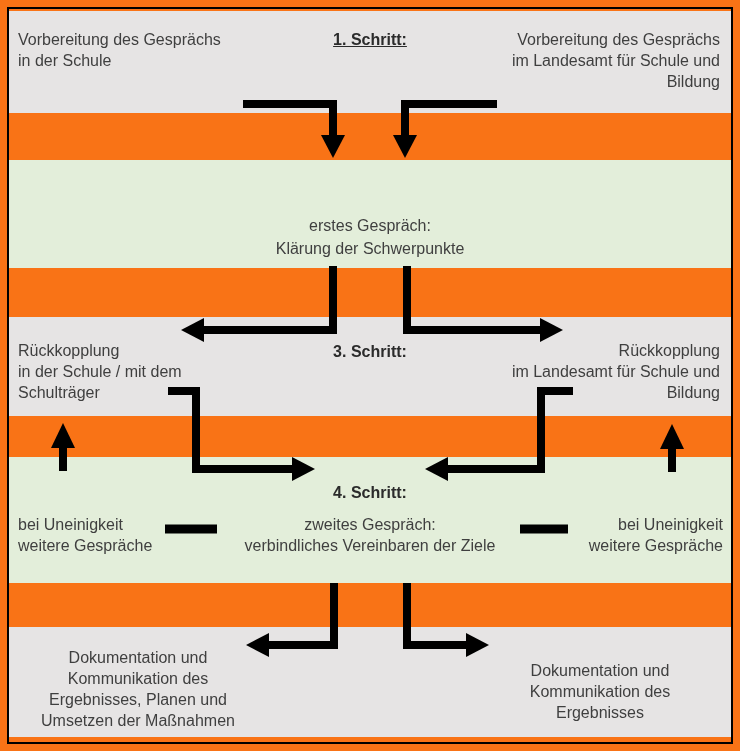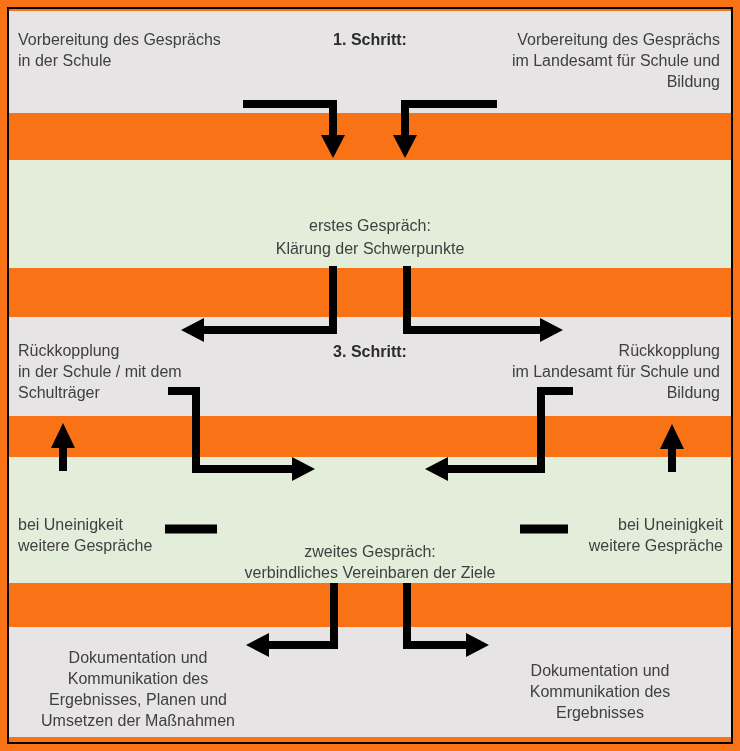--- a/index.html
+++ b/index.html
@@ -100,37 +100,38 @@
       <polygon class="hd" points="269,633 269,657 246,645"></polygon>
     </g>
     <g>
       <path class="ln" d="M407 583 V645 H466"></path>
       <polygon class="hd" points="466,633 466,657 489,645"></polygon>
     </g>
   </svg>
 
   <div class="t" style="left:18px;top:29px;">Vorbereitung des Gesprächs
 in der Schule</div>
-  <div class="t ctr bold" style="top:29px;">1. Schritt:</div>
+  <div class="t ctr bold" style="top:29px;text-decoration:underline;">1. Schritt:</div>
   <div class="t right-al" style="right:20px;top:29px;">Vorbereitung des Gesprächs
 im Landesamt für Schule und
 Bildung</div>
 
   <div class="t ctr" style="top:214px;line-height:23px;">erstes Gespräch:
 Klärung der Schwerpunkte</div>
 
   <div class="t" style="left:18px;top:340px;">Rückkopplung
 in der Schule / mit dem
 Schulträger</div>
   <div class="t ctr bold" style="top:341px;">3. Schritt:</div>
   <div class="t right-al" style="right:20px;top:340px;">Rückkopplung
 im Landesamt für Schule und
 Bildung</div>
 
-  <div class="t ctr" style="top:514px;margin-top:27px;">zweites Gespräch:
+  <div class="t ctr bold" style="top:482px;">4. Schritt:</div>
+  <div class="t ctr" style="top:514px;">zweites Gespräch:
 verbindliches Vereinbaren der Ziele</div>
   <div class="t" style="left:18px;top:514px;">bei Uneinigkeit
 weitere Gespräche</div>
   <div class="t right-al" style="right:17px;top:514px;">bei Uneinigkeit
 weitere Gespräche</div>
 
   <div class="t" style="left:30px;width:216px;top:647px;text-align:center;">Dokumentation und
 Kommunikation des
 Ergebnisses, Planen und
 Umsetzen der Maßnahmen</div>

